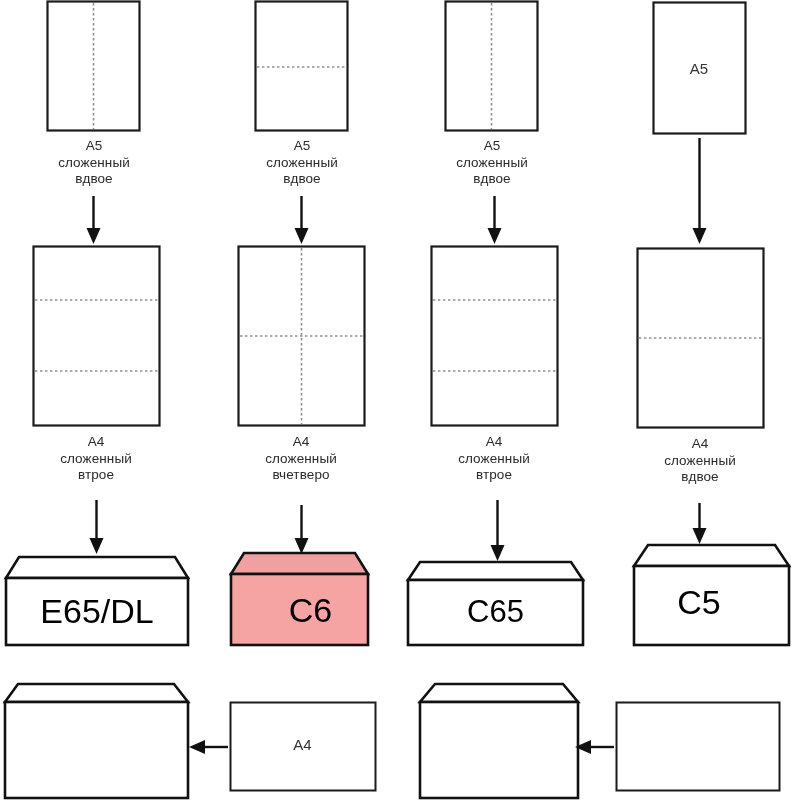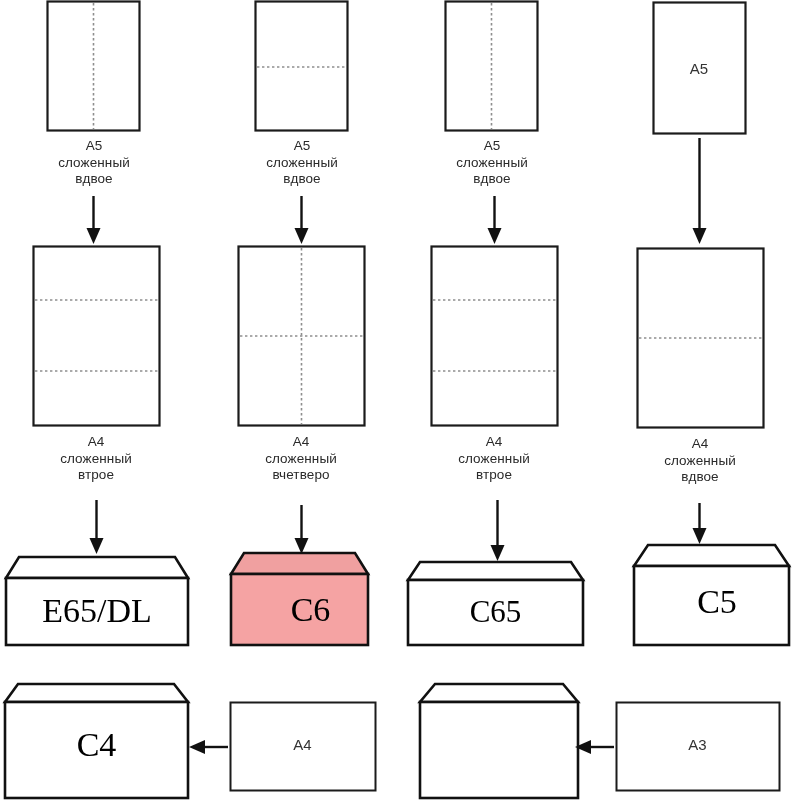--- a/index.html
+++ b/index.html
@@ -78,21 +78,21 @@
     text-align: center;
     color: #333333;
     font-size: 15px;
     font-family: "Liberation Sans", sans-serif;
   }
   .env-label {
     position: absolute;
     text-align: center;
     color: #000000;
     font-size: 34px;
-    font-family: Liberation Serif, serif;
+    font-family: Liberation Sans, sans-serif;
     font-weight: 400;
     line-height: 1;
   }
   .env-label.sm { font-size: 31px; }
 </style>
 </head>
 <body>
 
 <div id="stage">
 
@@ -231,20 +231,18 @@
 вдвое</div>
   <div class="cap" style="left:428px; top:434px; width:132px;">A4
 сложенный
 втрое</div>
   <div class="env-label sm" style="left:408px; top:596px; width:175px;">C65</div>
 
   <div class="inner-label" style="left:653px; top:60px; width:92px;">A5</div>
   <div class="cap" style="left:634px; top:436px; width:132px;">A4
 сложенный
 вдвое</div>
-  <div class="env-label" style="left:652px; top:585px; width:130px;">C5</div>
-
-  <div class="env-label" style="left:5px; top:728px; width:183px;">C4</div>
+  <div class="env-label" style="left:634px; top:585px; width:130px;">C5</div>
+
   <div class="inner-label" style="left:230px; top:736px; width:145px;">A4</div>
 
-  <div class="inner-label" style="left:616px; top:736px; width:163px;">A3</div>
 
 </div>
 
 </body></html>

